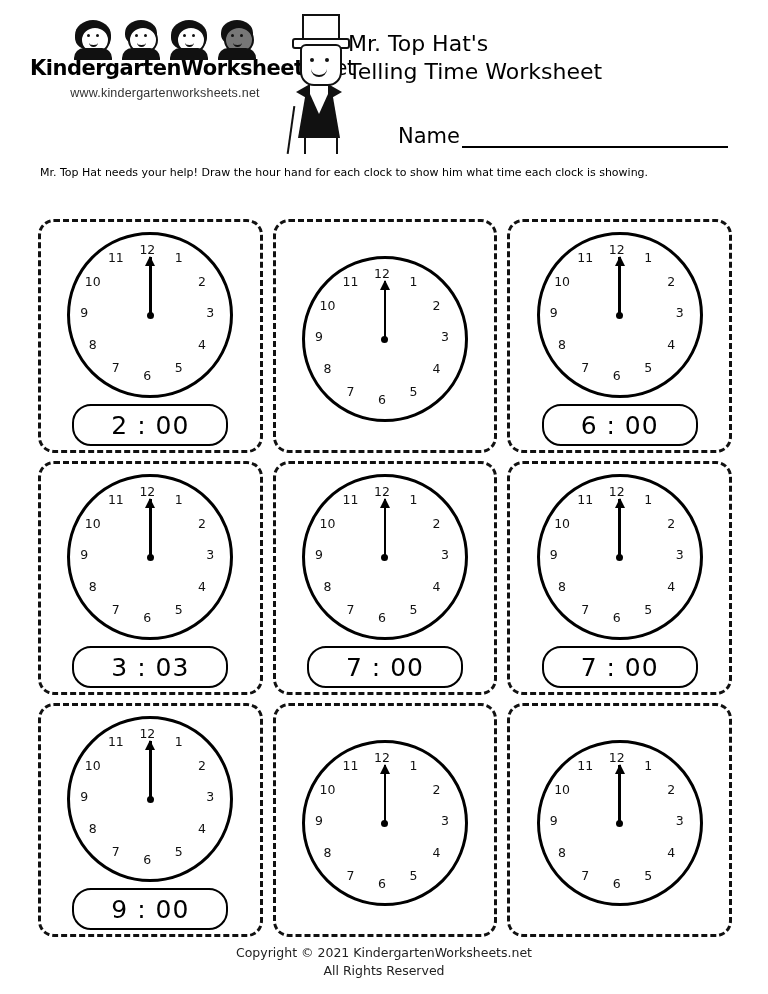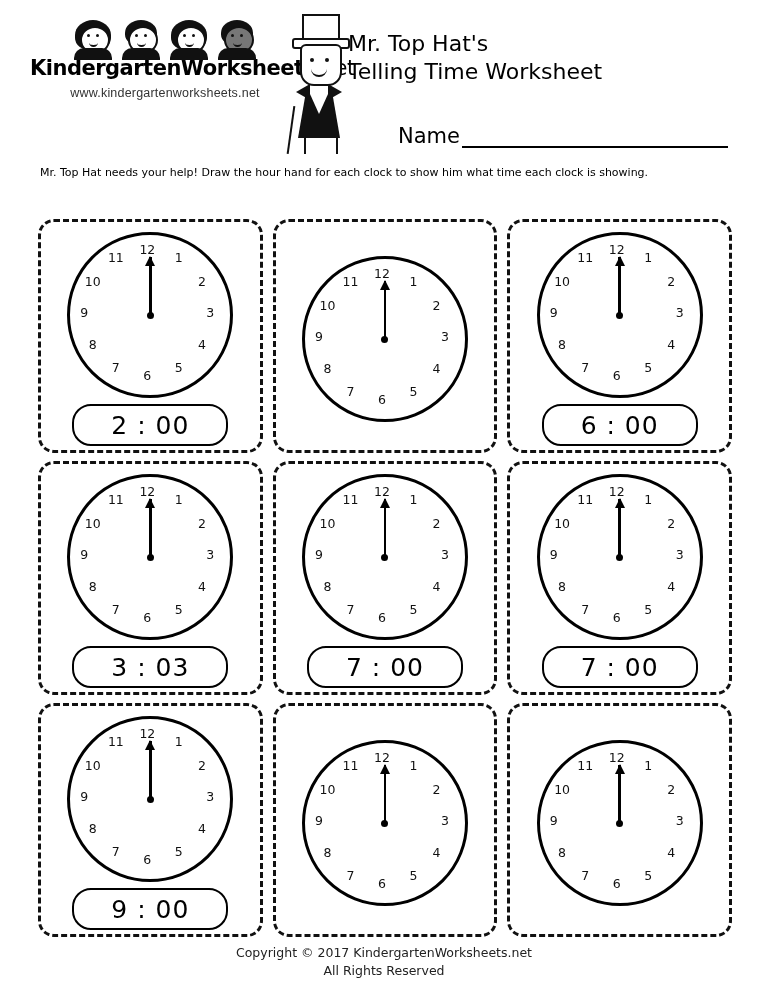--- a/index.html
+++ b/index.html
@@ -591,15 +591,15 @@
         <span class="num" style="left: 14px; top: 77px;">9</span>
         <span class="num" style="left: 22.4404px; top: 45.5px;">10</span>
         <span class="num" style="left: 45.5px; top: 22.4404px;">11</span>
         <div class="minute-hand"></div>
         <div class="center-dot"></div>
       </div>
     </div>
   </div>
 
 <div class="footer">
-  <div>Copyright © 2017 KindergartenWorksheets.net</div>
+  <div>Copyright © 2021 KindergartenWorksheets.net</div>
   <div>All Rights Reserved</div>
 </div>
 
 </body></html>

